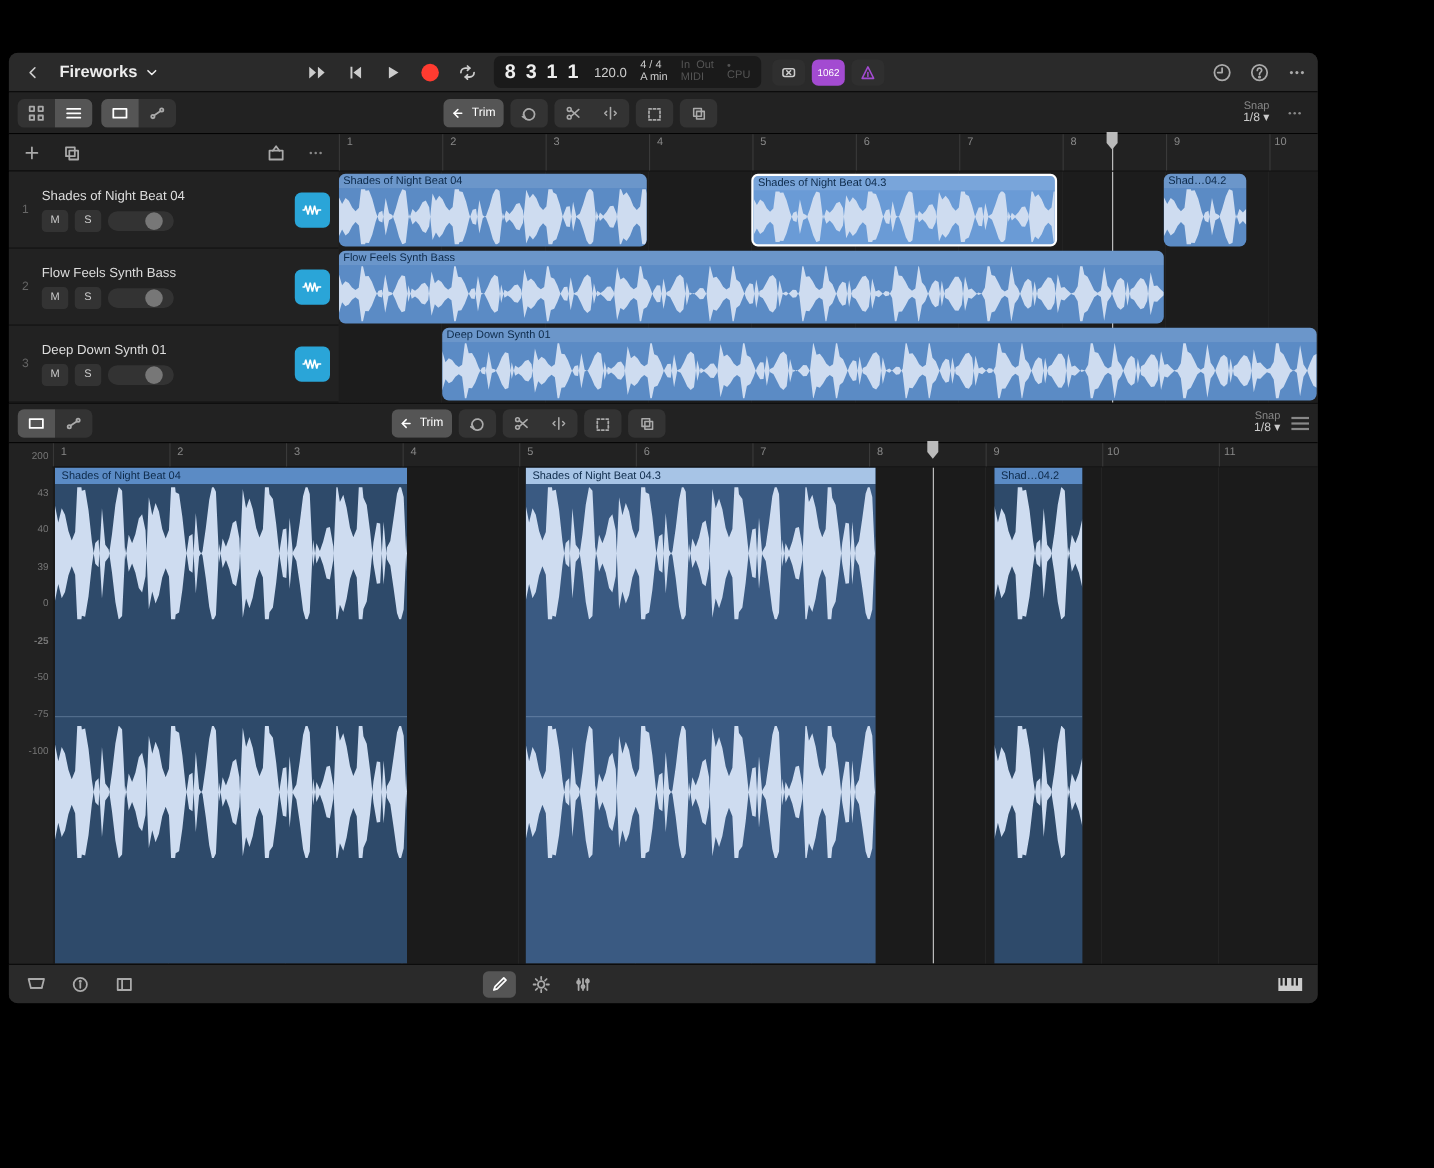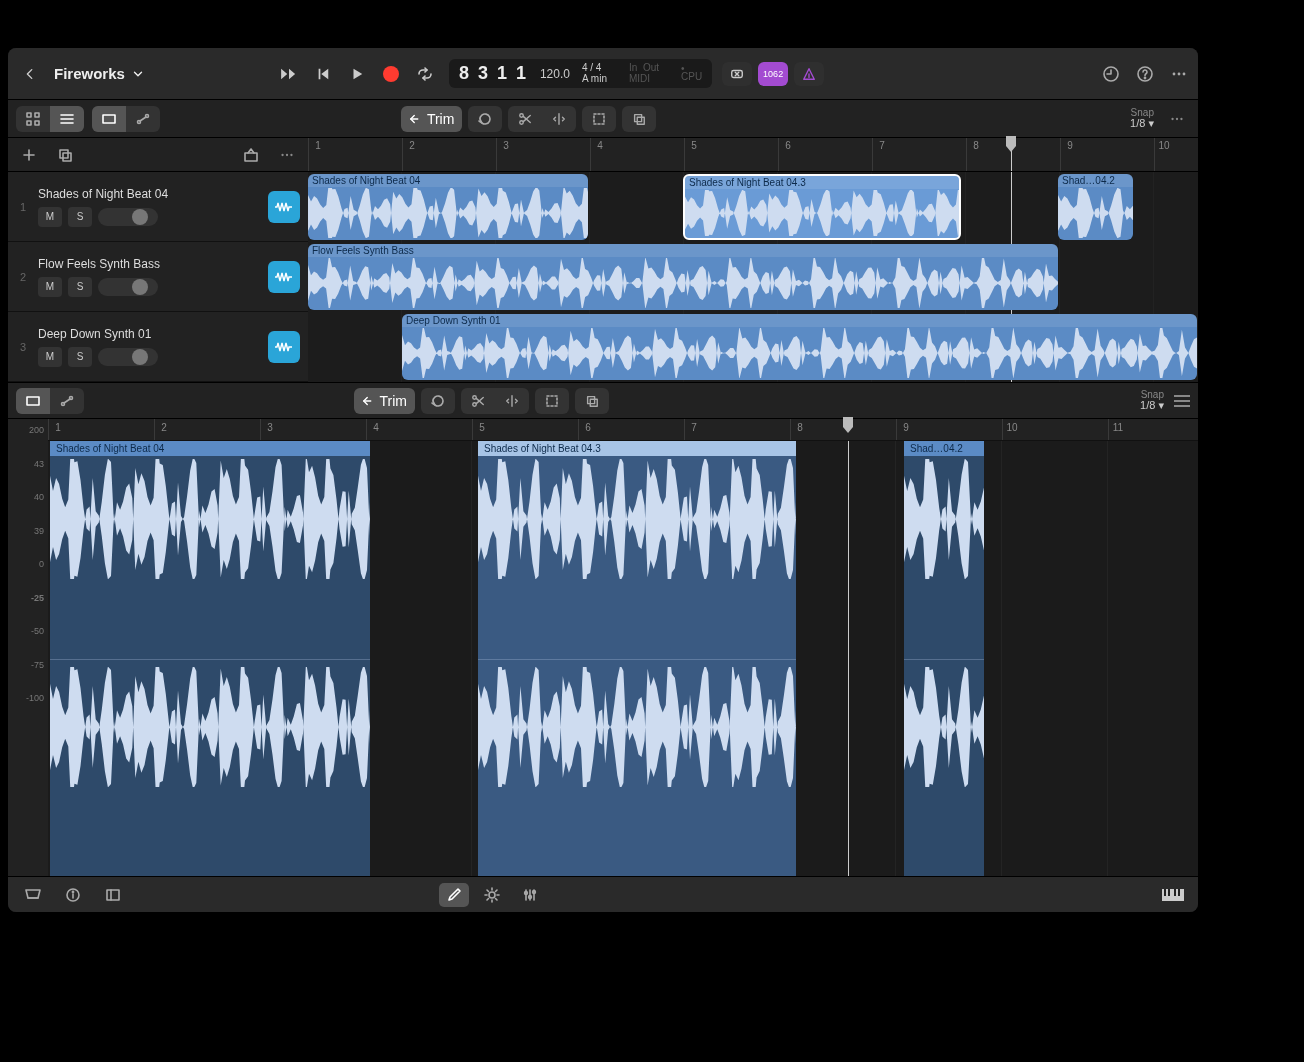--- a/index.html
+++ b/index.html
@@ -1,45 +1,45 @@
 <!DOCTYPE html>
 <html><head>
 <meta charset="utf-8">
 <style>
 * { margin:0; padding:0; box-sizing:border-box; font-family:-apple-system,BlinkMacSystemFont,"Helvetica Neue",sans-serif; -webkit-user-select:none; user-select:none; }
 body { background:#000; width:1304px; height:1062px; overflow:hidden; color:#ccc; }
 .app { position:absolute; top:48px; left:8px; width:1190px; height:864px; background:#1c1c1c; border-radius:8px; overflow:hidden; display:flex; flex-direction:column; }
 
 
-.topbar { height:52px; background:#2a2a2a; display:flex; align-items:center; padding:0 8px; gap:10px; border-bottom:1px solid #000; }
+.topbar { height:36px; background:#2a2a2a; display:flex; align-items:center; padding:0 8px; gap:10px; border-bottom:1px solid #000; }
 .tb-back svg { width:14px; height:14px; }
 .tb-title { color:#eee; font-size:15px; font-weight:600; display:flex; align-items:center; gap:6px; }
 .tb-title svg { width:14px; height:14px; }
 .tb-spacer { flex:0 0 110px; }
 .transport { display:flex; align-items:center; gap:6px; }
 .tbtn { width:28px; height:22px; display:flex; align-items:center; justify-content:center; border-radius:4px; cursor:pointer; }
 .rec { width:16px;height:16px;border-radius:50%;background:#ff3b30;}
 .lcd { background:#1a1a1a; border-radius:6px; padding:4px 10px; display:flex; gap:12px; align-items:center; font-family:ui-monospace,Menlo,monospace; font-size:12px; color:#ccc;}
 .lcd .major{font-size:18px;letter-spacing:2px;color:#eee;font-weight:600;}
 .lcd .stack{display:flex;flex-direction:column;line-height:1.05;font-size:10px;}
-.lcd .dim{color:#555;margin-left:10px;}
+.lcd .dim{color:#555;}
 .pill { display:flex; gap:6px; }
 .pillbtn { width:30px;height:24px;background:#2f2f2f;border-radius:6px;display:flex;align-items:center;justify-content:center;}
 .pillbtn.sel{background:#a34bd1;}
 .tb-right { margin-left:auto; display:flex; gap:12px; align-items:center;}
 .ricon{width:22px;height:22px;display:flex;align-items:center;justify-content:center;color:#aaa;}
 
 
 .row2 { height:38px; background:#222; display:flex; align-items:center; padding:0 8px; gap:8px; border-bottom:1px solid #000;}
 .seg { display:flex; background:#333; border-radius:6px; overflow:hidden;}
 .seg .sbtn{width:34px;height:26px;display:flex;align-items:center;justify-content:center;color:#aaa;}
 .seg .sbtn.sel{background:#555;color:#fff;}
 .tools { margin-left:auto; margin-right:auto; display:flex; gap:6px; align-items:center;}
 .tools .tgrp{display:flex;background:#333;border-radius:6px;overflow:hidden;}
-.tools .tbt{min-width:34px;height:26px;padding:6px 8px;display:flex;align-items:center;justify-content:center;color:#aaa;font-size:14px;}
+.tools .tbt{min-width:34px;height:26px;padding:6px 8px;display:flex;align-items:flex-start;justify-content:center;color:#aaa;font-size:11px;}
 .tools .tbt.sel{background:#555;color:#fff;}
 .snap { margin-left:auto; display:flex; align-items:center; gap:10px;}
 .snap .lbl{display:flex;flex-direction:column;align-items:flex-end;line-height:1;font-size:10px;color:#888;}
 .hamb{display:flex;flex-direction:column;gap:3px;} .hamb span{width:16px;height:2px;background:#888;}
 
 
 .thead { height:34px; background:#222; display:flex; align-items:center; border-bottom:1px solid #000;}
 .thead-left{width:300px;display:flex;align-items:center;gap:10px;padding:0 8px;}
 .ib{width:26px;height:26px;display:flex;align-items:center;justify-content:center;color:#aaa;border-radius:5px;}
 .ruler{flex:1;position:relative;height:100%;background:#222;}

